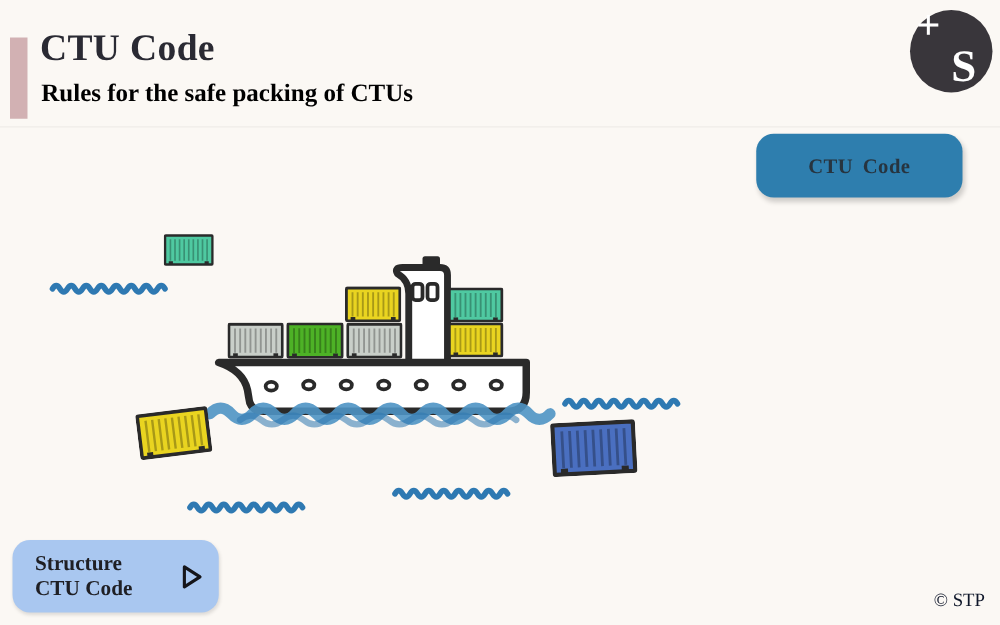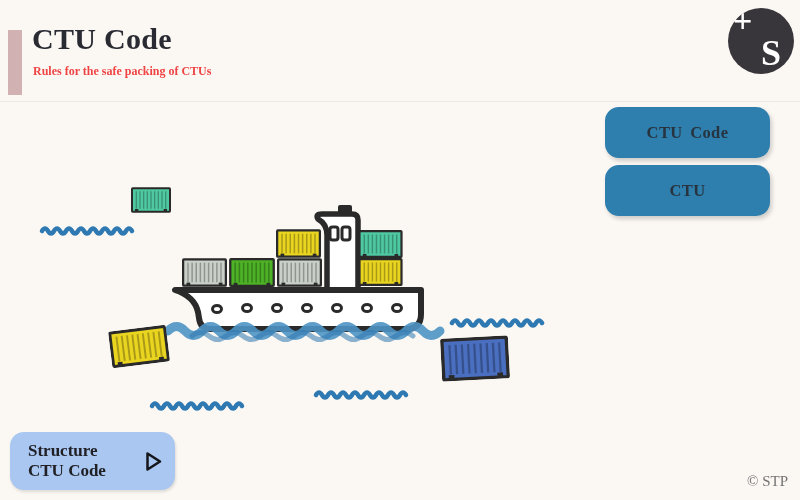--- a/index.html
+++ b/index.html
@@ -4,21 +4,21 @@
 <style>
   html,body{margin:0;padding:0;}
   .stage{
     position:relative;width:800px;height:500px;overflow:hidden;
     background:#fbf8f4;
     font-family:Liberation Serif, serif;
   }
   
   .accent-bar{position:absolute;left:8px;top:30px;width:14px;height:65px;background:var(--accent-pink,#d2b1b3);}
   .page-title{position:absolute;left:32px;top:22px;font-size:30px;font-weight:800;color:#2a2a33;letter-spacing:.3px;}
-  .page-subtitle{position:absolute;left:33px;top:64px;font-size:12px;font-weight:700;color:#ef4444;}
+  .page-subtitle{position:absolute;left:33px;top:64px;font-size:20px;font-weight:700;color:#000000;}
   .header-divider{position:absolute;left:0;top:101px;width:800px;height:1px;background:rgba(0,0,0,.05);}
   
   .logo{position:absolute;left:728px;top:8px;width:66px;height:66px;border-radius:50%;background:var(--logo-dark,#39363b);}
   .logo .plus{position:absolute;left:5px;top:-6px;color:#fff;font-size:34px;font-weight:600;}
   .logo .s{position:absolute;left:33px;top:24px;color:#fff;font-size:36px;font-weight:800;}
   
   .menu{position:absolute;left:605px;top:107px;width:165px;display:flex;flex-direction:column;gap:7px;}
   .menu-btn{
     height:51px;border:none;border-radius:14px;background:var(--button-blue,#2e7eae);
     color:#27343f;font-family:inherit;font-size:16.5px;font-weight:800;letter-spacing:.4px;word-spacing:3px;
@@ -26,21 +26,21 @@
   }
   
   .action-btn{
     position:absolute;left:10px;top:432px;width:165px;height:58px;border:none;border-radius:14px;
     background:var(--action-blue,#a9c7f0);box-shadow:1px 2px 3px rgba(0,0,0,.12);
     display:flex;align-items:center;cursor:pointer;font-family:inherit;text-align:left;padding:0 12px 0 18px;
   }
   .action-txt{flex:1;font-size:17px;line-height:20px;font-weight:800;color:#1f1f24;}
   .action-play{flex:0 0 auto;margin-left:4px;}
   
-  .copyright{position:absolute;right:12px;bottom:10px;font-size:15px;color:#737373;}
+  .copyright{position:absolute;right:12px;bottom:10px;font-size:15px;color:#0f172a;}
   
   .scene{position:absolute;left:0;top:0;width:800px;height:500px;}
   .c-teal{fill:var(--container-teal,#4fc9a1);}
   .c-yellow{fill:var(--container-yellow,#e9d420);}
   .c-green{fill:var(--container-green,#4db226);}
   .c-gray{fill:var(--container-gray,#c9cfc9);}
   .c-blue{fill:var(--container-blue,#4a6fc0);}
   .wave{stroke:var(--water-blue,#2e79b2);stroke-width:4.5;fill:none;stroke-linecap:round;}
 </style>
 </head>
@@ -110,21 +110,20 @@
   <div class="page-subtitle">Rules for the safe packing of CTUs</div>
   <div class="header-divider"></div>
 
   <div class="logo">
     <span class="plus">+</span>
     <span class="s">S</span>
   </div>
 
   <div class="menu">
     <button class="menu-btn">CTU Code</button>
-    <button class="menu-btn">CTU</button>
   </div>
 
   <button class="action-btn">
     <span class="action-txt">
       <span>Structure</span><br>
       <span>CTU Code</span>
     </span>
     <svg class="action-play" width="18" height="21" viewBox="0 0 18 21">
       <path d="M2.5,2.5 L15,10.5 L2.5,18.5 Z" fill="none" stroke="#15151a" stroke-width="2.5" stroke-linejoin="round"></path>
     </svg>

